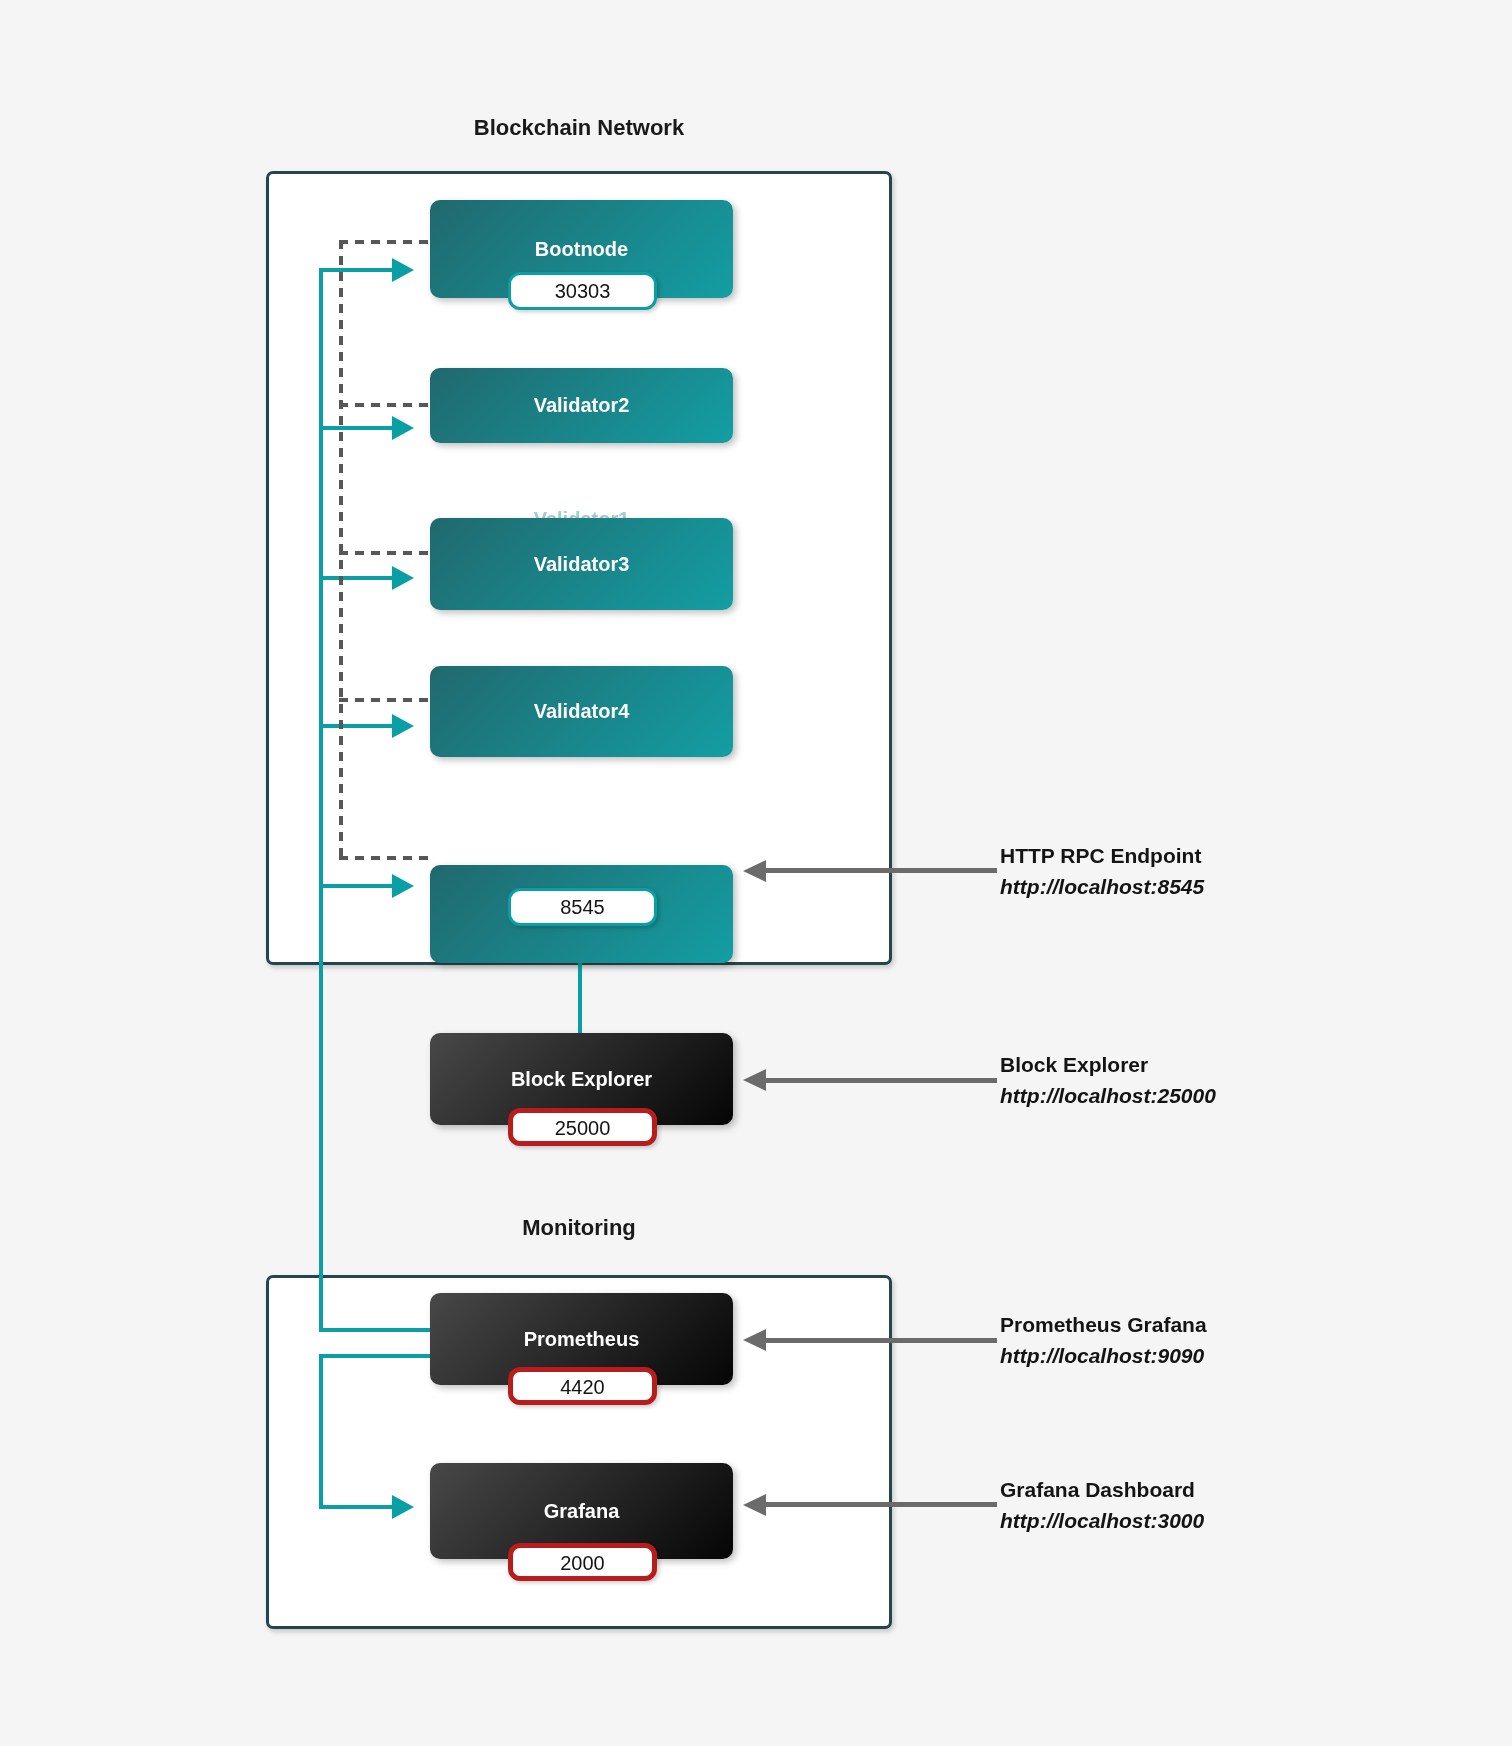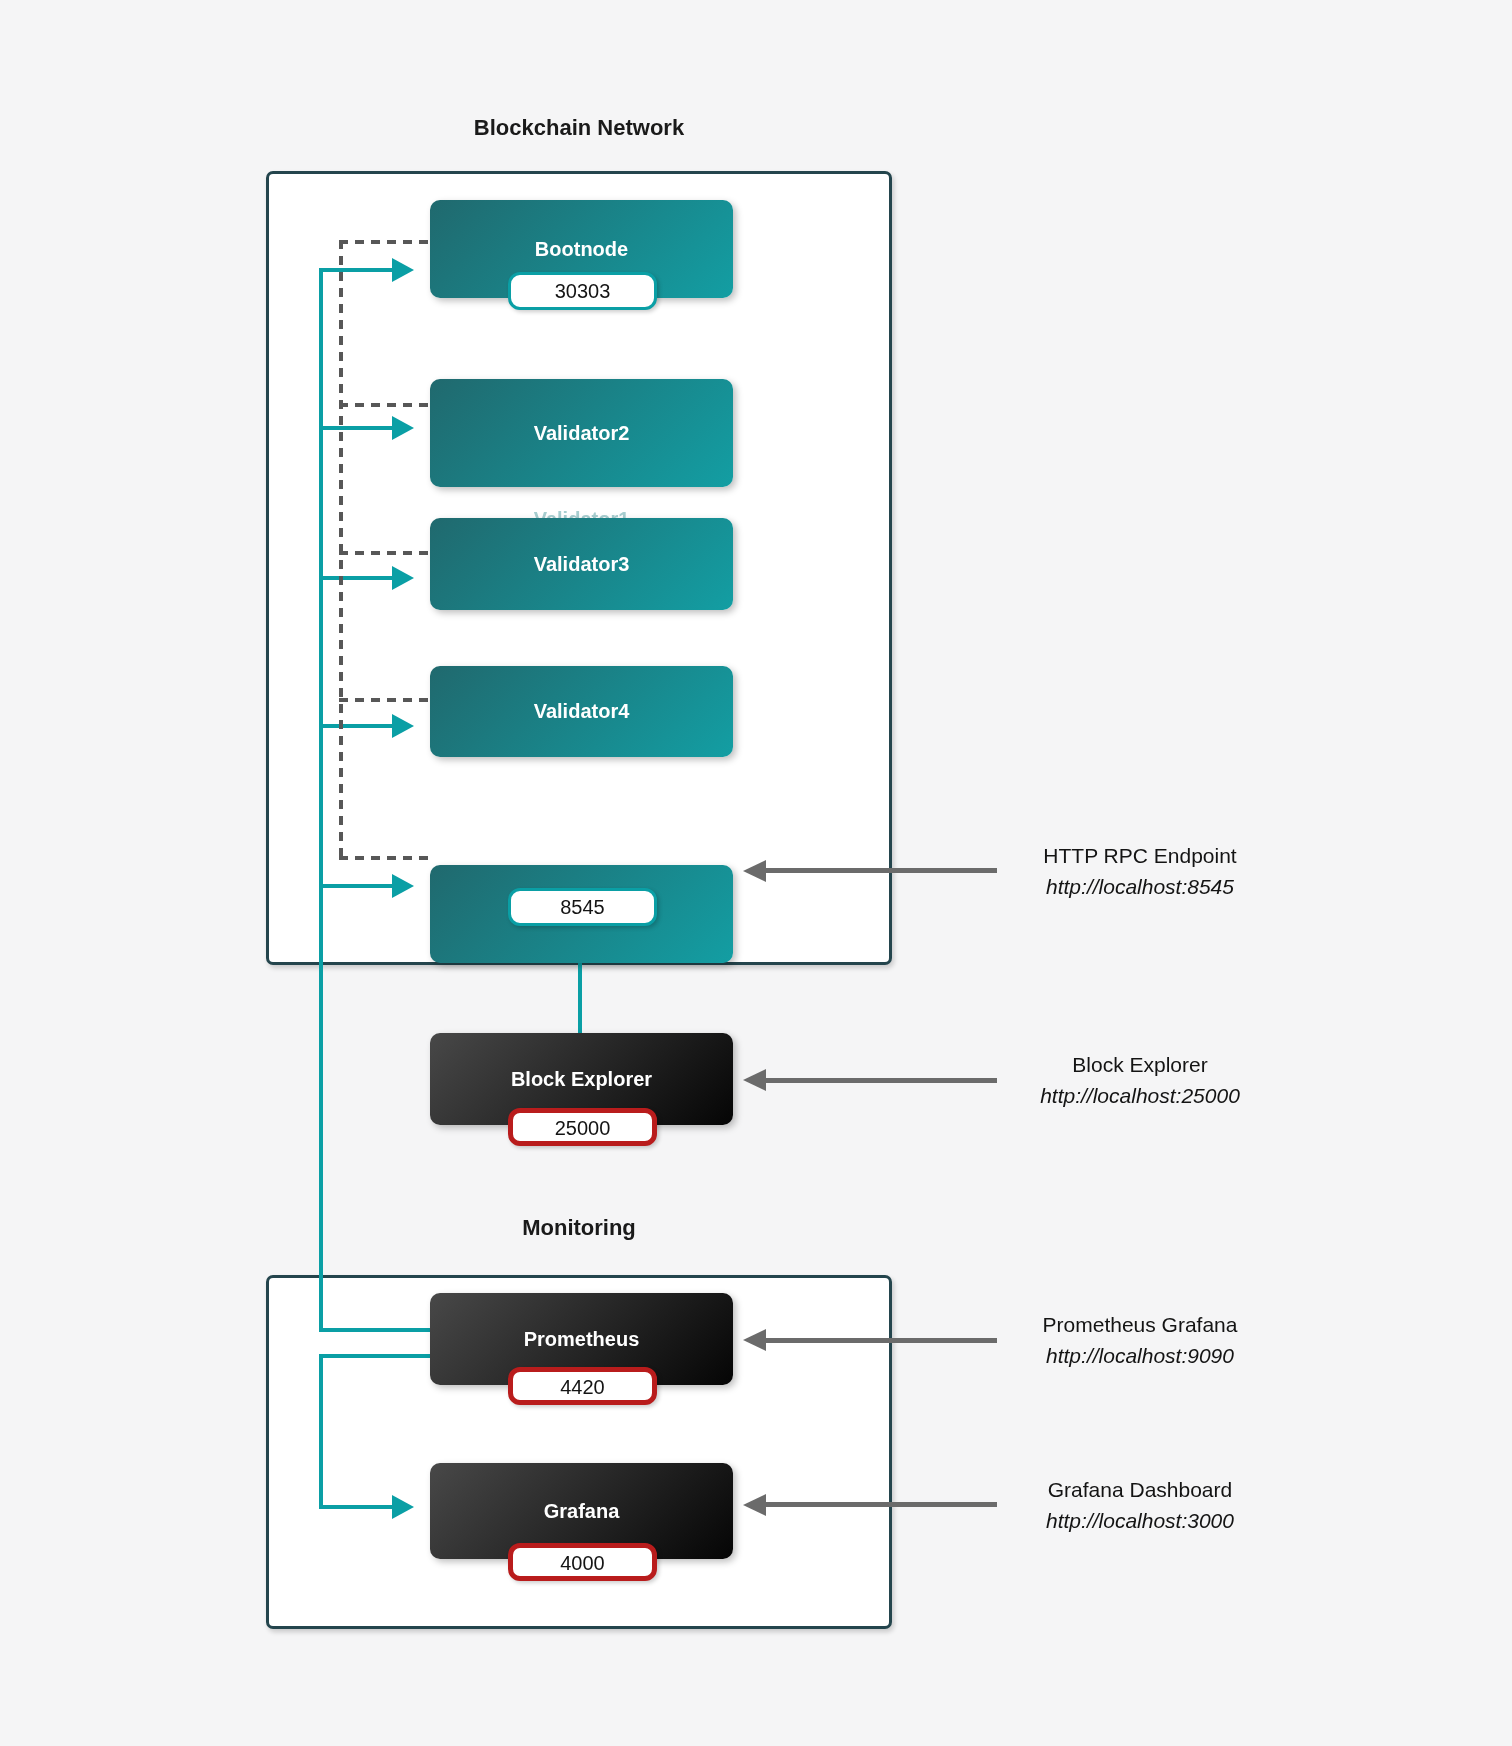--- a/index.html
+++ b/index.html
@@ -81,22 +81,22 @@
     box-shadow:2px 2px 4px rgba(0,0,0,.2);
     z-index:5;
   }
   .badge.teal-border{border:3px solid var(--teal);}
   .badge.dark-border{border:5px solid #b91c1c;line-height:30px;}
 
   
   .endpoint{
     position:absolute;
     left:1000px;width:280px;
-    text-align:center;color:var(--ink);
-    font-size:21px;font-weight:normal;line-height:31px;
+    text-align:left;color:var(--ink);
+    font-size:21px;font-weight:bold;line-height:31px;
     z-index:2;
   }
   .endpoint .url{font-style:italic;}
 </style>
 </head>
 <body>
 
 <div class="section-title" style="top:110px">Blockchain Network</div>
 <div class="section-title" style="top:1210px">Monitoring</div>
 
@@ -149,21 +149,21 @@
 <div class="line gray-line" style="left:766px;top:1502px;width:231px;height:5px"></div>
 <div class="tri tri-left-gray" style="left:743px;top:1494px"></div>
 
 <div class="ghost-label">Validator1</div>
 
 <div class="node teal" style="top:200px;height:98px">
   <span>Bootnode</span>
 </div>
 <div class="badge teal-border" style="top:272px">30303</div>
 
-<div class="node teal" style="top:379px;height:108px">
+<div class="node teal" style="top:368px;height:75px">
   <span>Validator2</span>
 </div>
 
 <div class="node teal" style="top:518px;height:92px">
   <span>Validator3</span>
 </div>
 
 <div class="node teal" style="top:666px;height:91px">
   <span>Validator4</span>
 </div>
@@ -179,21 +179,21 @@
 <div class="badge dark-border" style="top:1108px">25000</div>
 
 <div class="node dark" style="top:1293px;height:92px">
   <span>Prometheus</span>
 </div>
 <div class="badge dark-border" style="top:1367px">4420</div>
 
 <div class="node dark" style="top:1463px;height:96px">
   <span>Grafana</span>
 </div>
-<div class="badge dark-border" style="top:1543px">4000</div>
+<div class="badge dark-border" style="top:1543px">2000</div>
 
 <div class="endpoint" style="top:840px">
   <div>HTTP RPC Endpoint</div>
   <div class="url">http://localhost:8545</div>
 </div>
 <div class="endpoint" style="top:1049px">
   <div>Block Explorer</div>
   <div class="url">http://localhost:25000</div>
 </div>
 <div class="endpoint" style="top:1309px">

